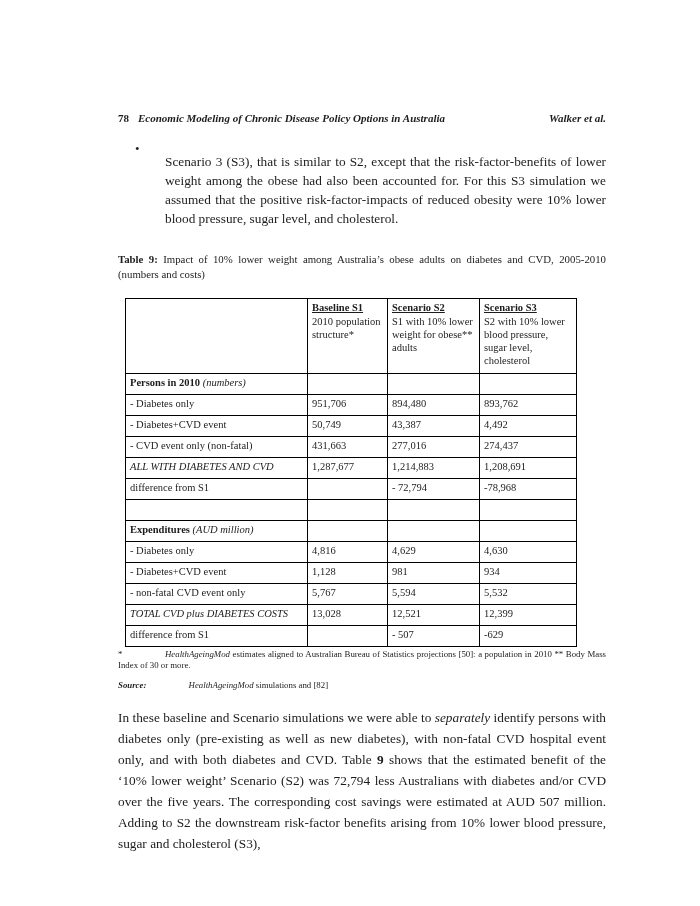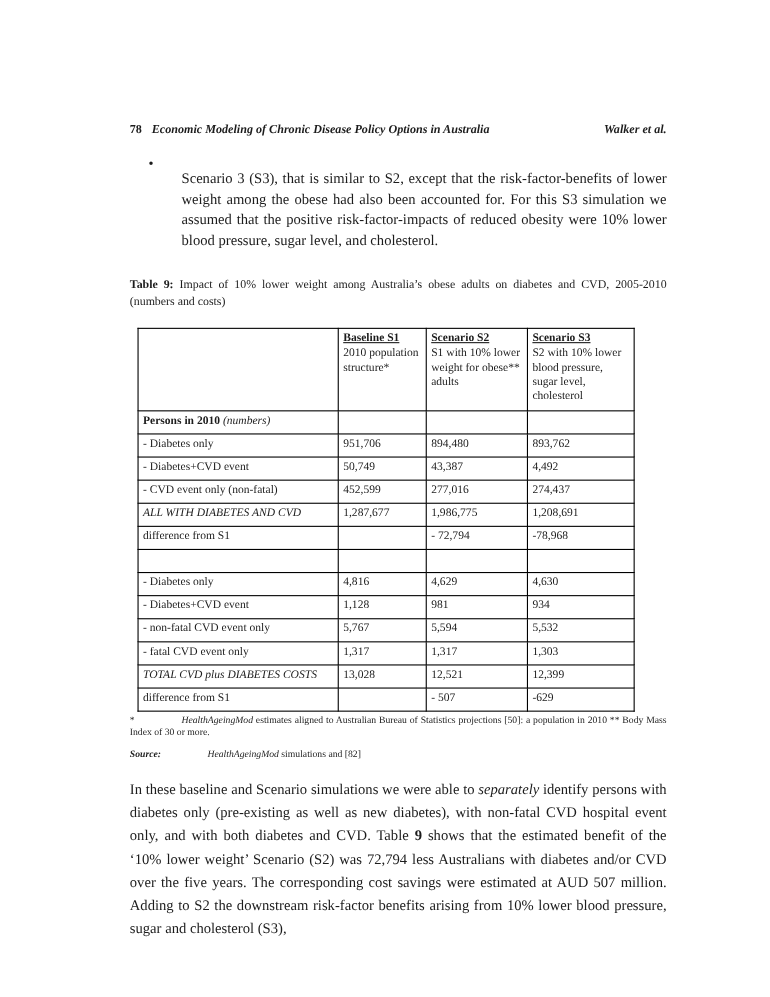--- a/index.html
+++ b/index.html
@@ -161,38 +161,44 @@
           <td>893,762</td>
         </tr>
         <tr>
           <td>- Diabetes+CVD event</td>
           <td>50,749</td>
           <td>43,387</td>
           <td>4,492</td>
         </tr>
         <tr>
           <td>- CVD event only (non-fatal)</td>
-          <td>452,599</td>
+          <td>431,663</td>
           <td>277,016</td>
           <td>274,437</td>
         </tr>
         <tr>
           <td class="totlbl">ALL WITH DIABETES AND CVD</td>
           <td class="bv">1,287,677</td>
-          <td class="bv">1,986,775</td>
+          <td class="bv">1,214,883</td>
           <td class="bv">1,208,691</td>
         </tr>
         <tr>
           <td class="ind">difference from S1</td>
           <td></td>
           <td class="bv">- 72,794</td>
           <td class="bv">-78,968</td>
         </tr>
         <tr>
           <td></td>
+          <td></td>
+          <td></td>
+          <td></td>
+        </tr>
+        <tr>
+          <td><span class="seclbl">Expenditures</span> <i class="secsuf">(AUD million)</i></td>
           <td></td>
           <td></td>
           <td></td>
         </tr>
         <tr>
           <td>- Diabetes only</td>
           <td>4,816</td>
           <td>4,629</td>
           <td>4,630</td>
         </tr>
@@ -202,26 +208,20 @@
           <td>981</td>
           <td>934</td>
         </tr>
         <tr>
           <td>- non-fatal CVD event only</td>
           <td>5,767</td>
           <td>5,594</td>
           <td>5,532</td>
         </tr>
         <tr>
-          <td class="ind2">- fatal CVD event only</td>
-          <td>1,317</td>
-          <td>1,317</td>
-          <td>1,303</td>
-        </tr>
-        <tr>
           <td class="totlbl">TOTAL CVD plus DIABETES COSTS</td>
           <td class="bv">13,028</td>
           <td class="bv">12,521</td>
           <td class="bv">12,399</td>
         </tr>
         <tr>
           <td>difference from S1</td>
           <td></td>
           <td class="bv">- 507</td>
           <td class="bv">-629</td>

